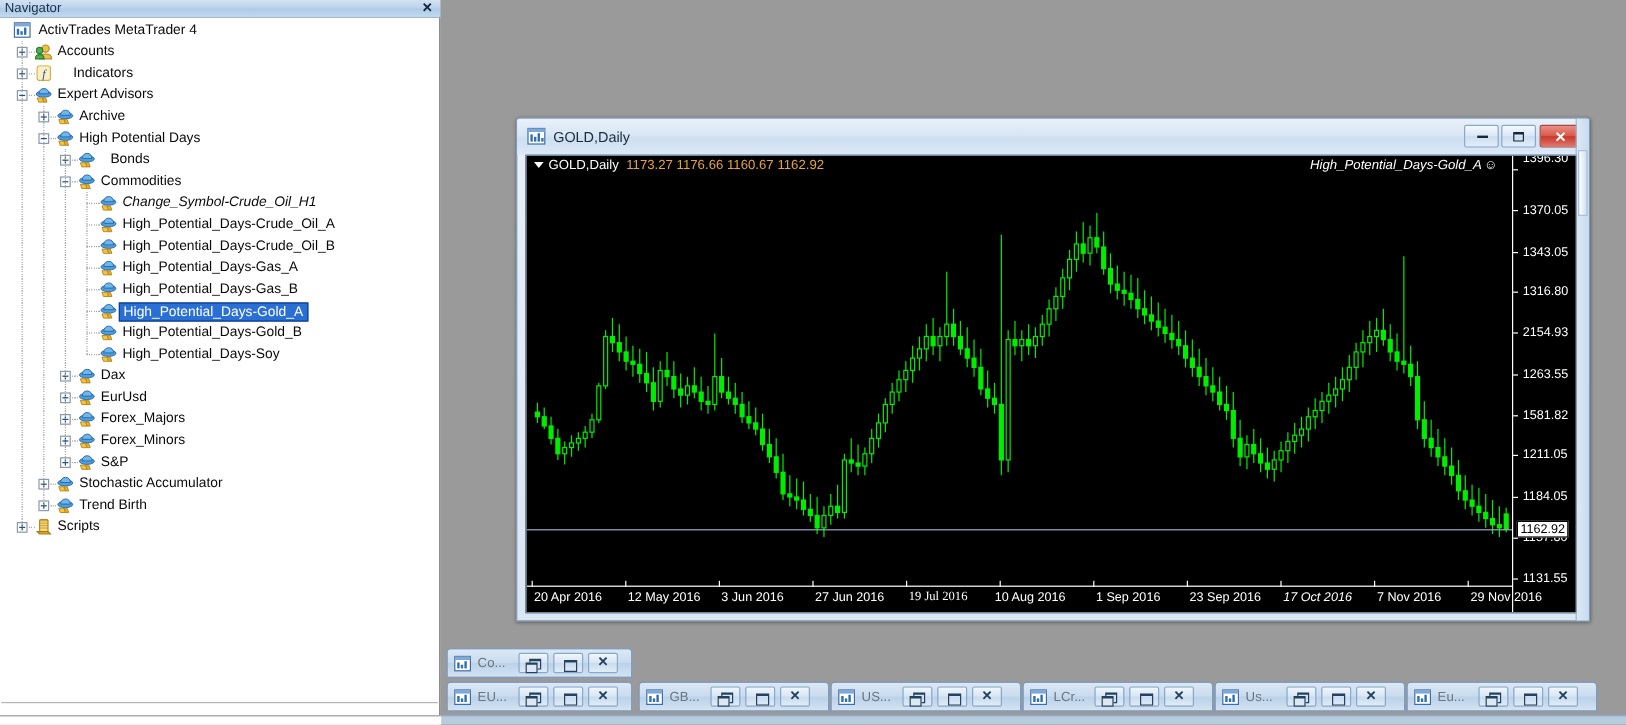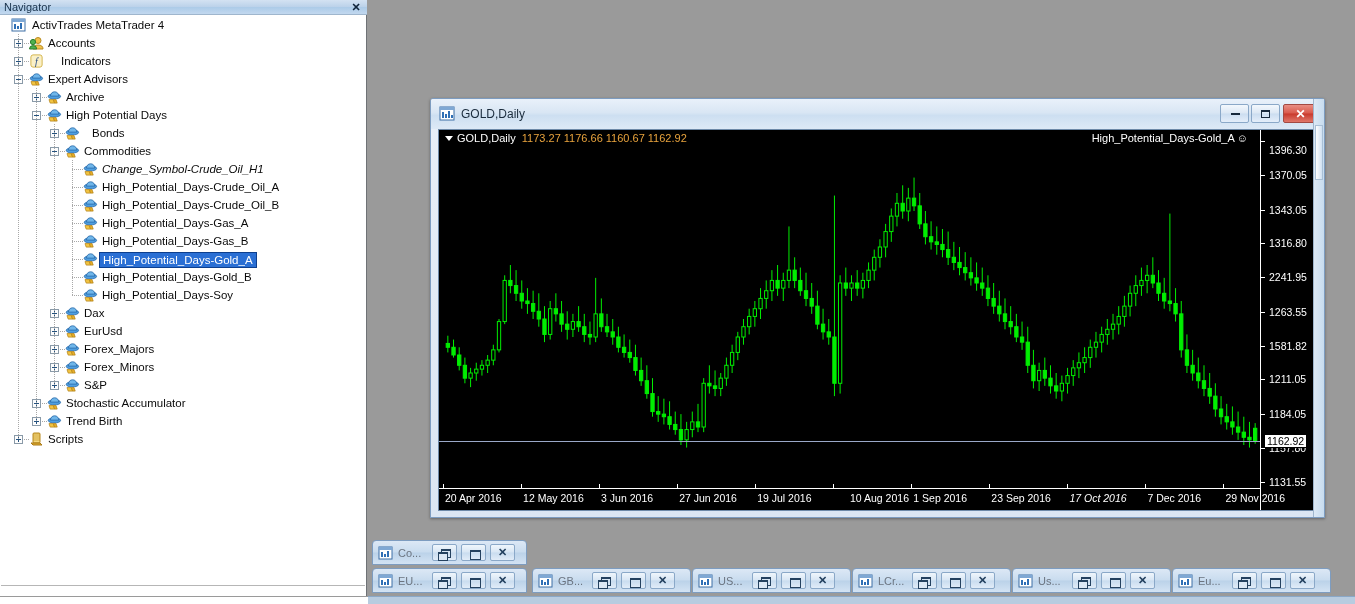--- a/index.html
+++ b/index.html
@@ -134,20 +134,21 @@
   #chart-ohlc .sym { color: #ffffff; }
   #chart-ohlc .nums { color: #e8a33d; }
   #ohlc-caret {
     display: inline-block; width: 0; height: 0; vertical-align: middle;
     border-left: 4px solid transparent; border-right: 4px solid transparent;
     border-top: 5px solid #ffffff; margin-right: 4px; margin-bottom: 2px;
   }
   #ea-label {
     position: absolute; right: 70px; top: 2px; font-size: 11px; color: #ffffff;
     white-space: nowrap;
+    font-style: italic;
   }
   #ea-smiley { margin-left: 2px; }
 
   #price-axis {
     position: absolute; right: 0; top: 0; width: 58px; height: 100%;
     border-left: 1px solid #ffffff; background: #000000;
   }
   .plabel {
     position: absolute; left: 8px; font-size: 10.5px; color: #ffffff;
     white-space: nowrap; transform: translateY(-50%);
@@ -866,29 +867,29 @@
             <line x1="810.47" x2="810.47" y1="291.86" y2="317.57" stroke="#00ee00" stroke-width="1"></line>
             <rect x="808.82" y="307.29" width="3.30" height="2.57" fill="#00ee00" stroke="#00ee00" stroke-width="1"></rect>
             <line x1="816.16" x2="816.16" y1="293.14" y2="313.71" stroke="#00ee00" stroke-width="1"></line>
             <rect x="814.51" y="298.29" width="3.30" height="12.86" fill="#00ee00" stroke="#00ee00" stroke-width="1"></rect>
           </svg>
 
         <div id="cur-price-line" style="top: 311.246px;"></div>
 
         <div id="price-axis">
             <div class="ptick" style="top: 11.1857px;"></div>
-            <div class="plabel" style="top: 20px;">1396.30</div>
+            <div class="plabel" style="top: 2px;">1396.30</div>
             <div class="ptick" style="top: 44.9357px;"></div>
             <div class="plabel" style="top: 44.9357px;">1370.05</div>
             <div class="ptick" style="top: 79.65px;"></div>
             <div class="plabel" style="top: 79.65px;">1343.05</div>
             <div class="ptick" style="top: 113.4px;"></div>
             <div class="plabel" style="top: 113.4px;">1316.80</div>
             <div class="ptick" style="top: 147.15px;"></div>
-            <div class="plabel" style="top: 147.15px;">2241.95</div>
+            <div class="plabel" style="top: 147.15px;">2154.93</div>
             <div class="ptick" style="top: 181.864px;"></div>
             <div class="plabel" style="top: 181.864px;">1263.55</div>
             <div class="ptick" style="top: 215.614px;"></div>
             <div class="plabel" style="top: 215.614px;">1581.82</div>
             <div class="ptick" style="top: 249.364px;"></div>
             <div class="plabel" style="top: 249.364px;">1211.05</div>
             <div class="ptick" style="top: 284.079px;"></div>
             <div class="plabel" style="top: 284.079px;">1184.05</div>
             <div class="ptick" style="top: 317.829px;"></div>
             <div class="plabel" style="top: 317.829px;">1157.80</div>
@@ -900,31 +901,31 @@
         <div id="time-axis">
             <div class="ttick" style="left: 4px;"></div>
             <div class="tlab" style="left: 6px;">20 Apr 2016</div>
             <div class="ttick" style="left: 82.048px;"></div>
             <div class="tlab" style="left: 84.048px;">12 May 2016</div>
             <div class="ttick" style="left: 160.096px;"></div>
             <div class="tlab" style="left: 162.096px;">3 Jun 2016</div>
             <div class="ttick" style="left: 238.144px;"></div>
             <div class="tlab" style="left: 240.144px;">27 Jun 2016</div>
             <div class="ttick" style="left: 316.192px;"></div>
-            <div class="tlab" style="left: 318.192px;">19 Jul 2016</div>
+            <div class="tlab" style="left: 318.192px; font-family: Liberation Serif, serif;">19 Jul 2016</div>
             <div class="ttick" style="left: 394.24px;"></div>
-            <div class="tlab" style="left: 411px;">10 Aug 2016</div>
+            <div class="tlab" style="left: 390px;">10 Aug 2016</div>
             <div class="ttick" style="left: 472.288px;"></div>
             <div class="tlab" style="left: 474.288px;">1 Sep 2016</div>
             <div class="ttick" style="left: 550.336px;"></div>
             <div class="tlab" style="left: 552.336px;">23 Sep 2016</div>
             <div class="ttick" style="left: 628.384px;"></div>
             <div class="tlab" style="left: 630.384px; font-style: italic;">17 Oct 2016</div>
             <div class="ttick" style="left: 706.432px;"></div>
-            <div class="tlab" style="left: 708.432px;">7 Dec 2016</div>
+            <div class="tlab" style="left: 708.432px;">7 Nov 2016</div>
             <div class="ttick" style="left: 784.48px;"></div>
             <div class="tlab" style="left: 786.48px;">29 Nov 2016</div>
           </div>
       </div>
     </div>
 
     <div id="vscroll">
       <div id="vscroll-thumb"></div>
     </div>
   </div>

